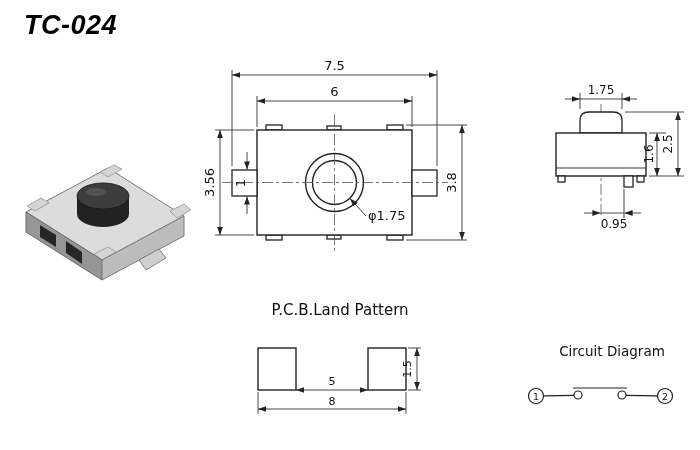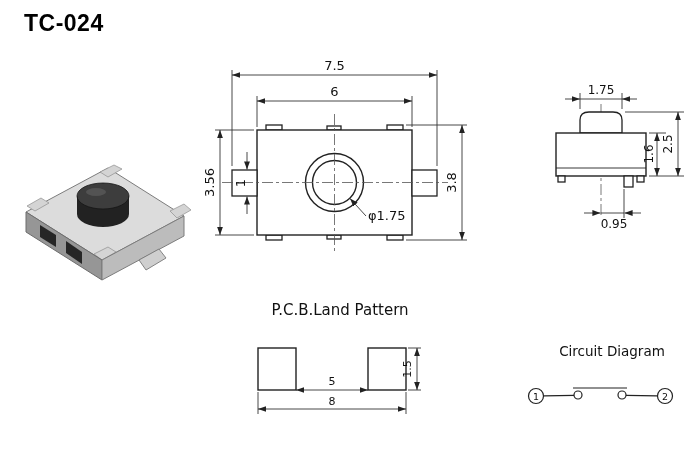--- a/index.html
+++ b/index.html
@@ -2,22 +2,22 @@
 <html><head>
 <meta charset="utf-8">
 <style>
   html,body { margin:0; padding:0; }
   body {
     width:700px; height:450px; background:#ffffff; position:relative;
     overflow:hidden; font-family:"DejaVu Sans", sans-serif;
   }
   .title {
     position:absolute; left:24px; top:10px;
-    font-size:23px; font-weight:800; color:#000;
-    font-family:"Liberation Sans","DejaVu Sans",sans-serif; letter-spacing:.5px;
+    font-size:27px; font-weight:800; color:#000;
+    font-family:"Liberation Sans","DejaVu Sans",sans-serif; letter-spacing:.5px;font-style:italic;
   }
   svg.canvas { position:absolute; left:0; top:0; }
   svg text { font-family:"DejaVu Sans", sans-serif; fill:#111; }
   .dim  { font-size:13px; }
   .dim-s{ font-size:12px; }
   .dim-xs{ font-size:11px; }
   .lbl  { font-size:15px; }
   .lbl2 { font-size:13.5px; }
   .tnum { font-size:9.5px; }
   .solid { fill:#fff; stroke:#222; stroke-width:1.3; }

